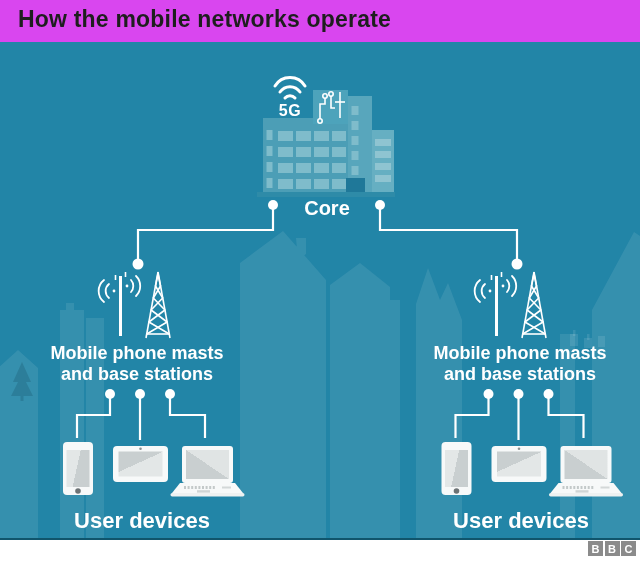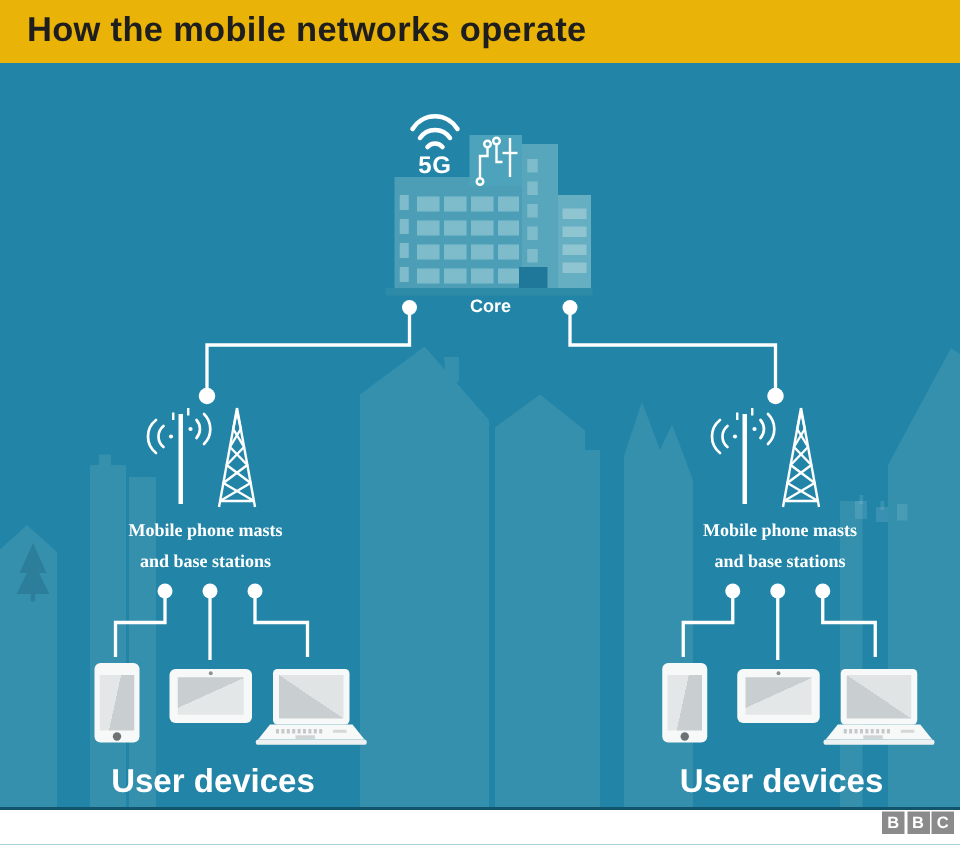--- a/index.html
+++ b/index.html
@@ -1,24 +1,24 @@
 <!DOCTYPE html>
 <html><head>
 <meta charset="utf-8">
 <style>
   html,body{margin:0;padding:0;}
   body{width:640px;height:563px;font-family:"Liberation Sans", sans-serif;background:#ffffff;position:relative;overflow:hidden;}
-  .header{position:absolute;left:0;top:0;width:640px;height:46px;background:#eab308;}
+  .header{position:absolute;left:0;top:0;width:640px;height:46px;background:#d946ef;}
   .title{position:absolute;left:18px;top:6px;font-size:23px;font-weight:700;color:#1e1e1e;letter-spacing:0.2px;}
   .stage{position:absolute;left:0;top:42px;width:640px;height:496px;background:#2285A7;border-bottom:2px solid #10556c;}
   .stage svg{position:absolute;left:0;top:0;}
   .lbl{position:absolute;color:#ffffff;font-weight:700;text-align:right;transform:translateX(-50%);white-space:nowrap;}
-  .core-label{font-size:12px;}
+  .core-label{font-size:20px;}
   .fiveg{font-size:16px;letter-spacing:0.5px;}
-  .mast-label{font-size:12px;line-height:21px;font-family:Liberation Serif, serif;}
+  .mast-label{font-size:18px;line-height:21px;}
   .devices-label{font-size:22px;}
   .footer{position:absolute;left:0;top:540px;width:640px;height:23px;background:#ffffff;}
   .bbc{position:absolute;right:4px;top:1px;display:flex;gap:1.5px;}
   .bbc .box{width:15px;height:15px;background:#8B8B8B;color:#ffffff;font-weight:700;font-size:11px;display:flex;align-items:center;justify-content:center;}
 </style>
 </head>
 <body>
 
 <div class="header">
   <div class="title">How the mobile networks operate</div>

